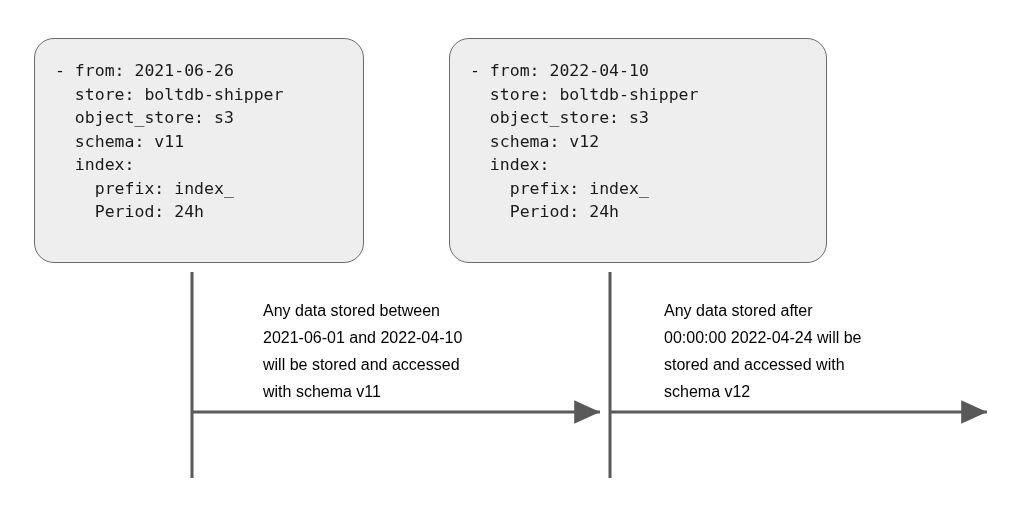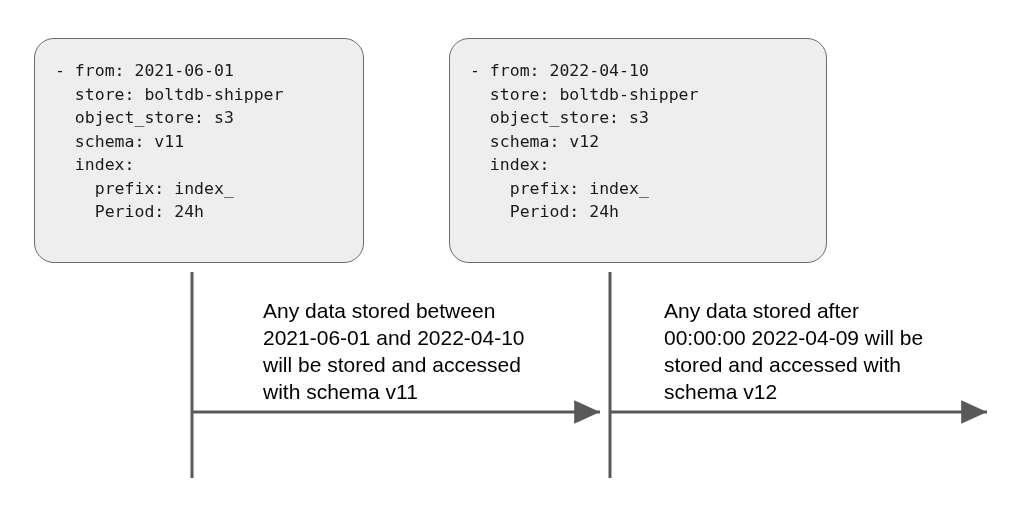--- a/index.html
+++ b/index.html
@@ -65,21 +65,21 @@
     top: 0;
     width: 1021px;
     height: 506px;
     pointer-events: none;
   }
 
   
   .annotation {
     position: absolute;
     font-family: "Liberation Sans", sans-serif;
-    font-size: 21px;
+    font-size: 16px;
     line-height: 27px;
     color: #000000;
     white-space: pre-line;
   }
   #annotation-left {
     left: 263px;
     top: 297px;
     width: 290px;
   }
   #annotation-right {
@@ -87,21 +87,21 @@
     top: 297px;
     width: 300px;
   }
 </style>
 </head>
 <body>
 
 <div id="canvas">
 
   <div class="config-box" id="config-box-1">
-    <pre class="config-code">- from: 2021-06-01
+    <pre class="config-code">- from: 2021-06-26
   store: boltdb-shipper
   object_store: s3
   schema: v11
   index:
     prefix: index_
     Period: 24h</pre>
   </div>
 
   <div class="config-box" id="config-box-2">
     <pre class="config-code">- from: 2022-04-10
@@ -128,17 +128,17 @@
 
     <line x1="610" y1="412" x2="987" y2="412" stroke="#595959" stroke-width="3" marker-end="url(#arrowhead)"></line>
   </svg>
 
   <div class="annotation" id="annotation-left">Any data stored between
 2021-06-01 and 2022-04-10
 will be stored and accessed
 with schema v11</div>
 
   <div class="annotation" id="annotation-right">Any data stored after
-00:00:00 2022-04-09 will be
+00:00:00 2022-04-24 will be
 stored and accessed with
 schema v12</div>
 
 </div>
 
 </body></html>

